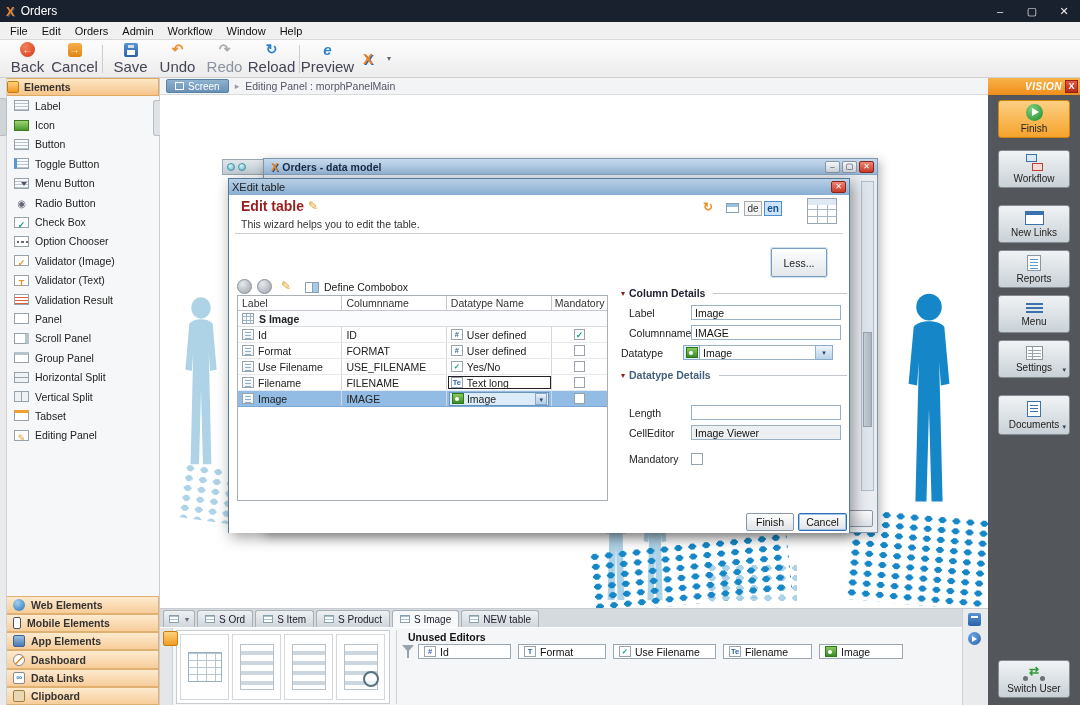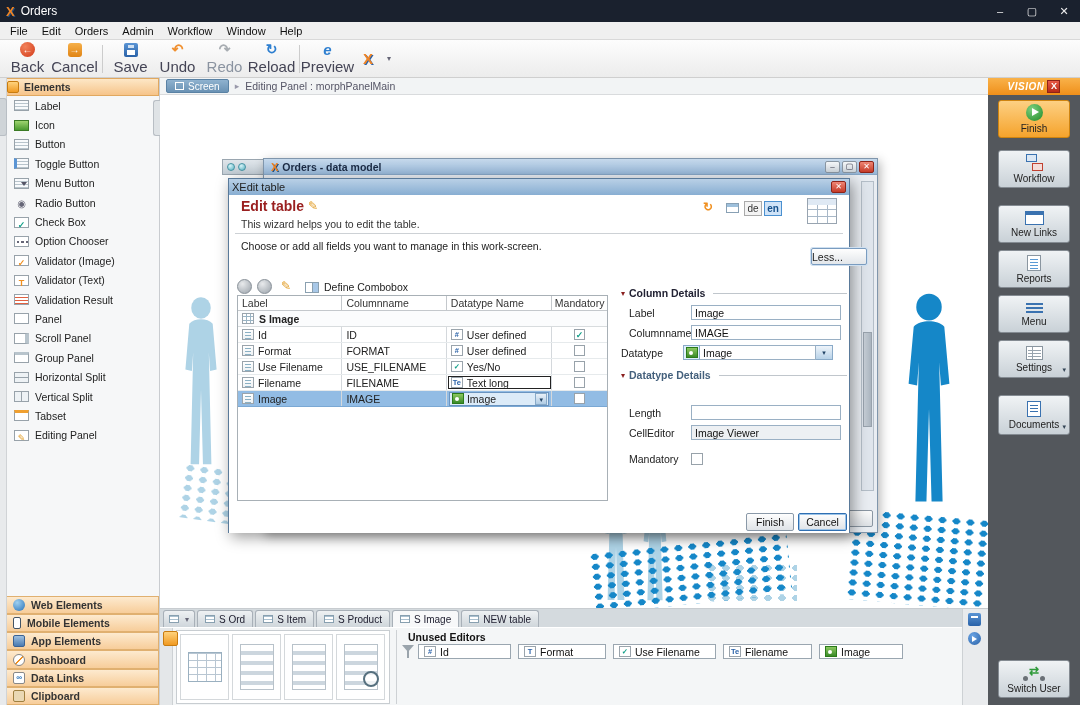--- a/index.html
+++ b/index.html
@@ -115,21 +115,21 @@
   .dlg-head .pen{color:#e09a20;font-size:12px;font-weight:normal}
   .dlg-sub{position:absolute;left:12px;top:23px;font-size:10.5px;color:#333}
   .reset-ic{position:absolute;left:474px;top:5px;color:#f09020;font-weight:bold;font-size:12px}
   .card-ic{position:absolute;left:497px;top:8px;width:13px;height:10px;background:#fff;border:1px solid #88a0b4}
   .card-ic::before{content:"";position:absolute;left:0;top:0;right:0;height:3px;background:#9ec0dc}
   .lang{position:absolute;top:6px;width:18px;height:15px;border:1px solid #aaa;background:#f4f4f4;font-size:10px;display:flex;align-items:center;justify-content:center;color:#333}
   .lang.sel{background:#cfe3f8;border:1px solid #4a90d0;color:#14508c;font-weight:bold}
   .big-grid{position:absolute;left:578px;top:3px;width:30px;height:26px;border:1px solid #98a4b0;background:linear-gradient(#dfe9f4,#dfe9f4) 0 0/30px 6px no-repeat,repeating-linear-gradient(90deg,transparent 0 9px,#a8b8c8 9px 10px),repeating-linear-gradient(0deg,transparent 0 6px,#a8b8c8 6px 7px),#fff}
   .dlg-sep{position:absolute;left:6px;right:6px;top:38px;height:1px;background:#cdd1d5}
   .dlg-instr{position:absolute;left:12px;top:45px;font-size:10.5px;color:#222}
-  .less-btn{position:absolute;left:582px;top:53px;width:56px;height:17px;background:linear-gradient(#fefefe,#e2e6ea);border:1px solid #7a9cc0;border-radius:2px;font-size:10.5px;display:flex;align-items:center;box-shadow:0 0 0 1px #cfe0f0}
+  .less-btn{position:absolute;left:542px;top:53px;width:56px;height:29px;background:linear-gradient(#fefefe,#e2e6ea);border:1px solid #7a9cc0;border-radius:2px;font-size:10.5px;display:flex;align-items:center;justify-content:center;box-shadow:0 0 0 1px #cfe0f0}
   .circ{position:absolute;top:84px;width:15px;height:15px;border-radius:50%;background:radial-gradient(circle at 35% 30%,#e8eaec,#9aa2aa);border:1px solid #889098}
   .pen-tool{position:absolute;left:52px;top:84px;color:#e09a20;font-size:12px}
   .cbx-ic{position:absolute;left:76px;top:87px;width:14px;height:11px;border:1px solid #8aa0b0;background:#fff}
   .cbx-ic::after{content:"";position:absolute;right:0;top:0;bottom:0;width:5px;background:#a8c8e8;border-left:1px solid #8aa0b0}
   .cbx-lbl{position:absolute;left:95px;top:86px;font-size:10.5px;color:#222}
 
   .tbl{position:absolute;left:8px;top:100px;width:371px;height:206px;border:1px solid #a8b0b6;background:#fff}
   .t-hdr,.t-grp,.t-row{display:flex;width:100%}
   .t-hdr{height:15px;border-bottom:1px solid #c4c8cc;font-size:10.5px;color:#333}
   .t-grp{height:16px;align-items:center;gap:5px;padding-left:4px;border-bottom:1px solid #d8dcde;font-weight:bold;font-size:10.5px;background:#fbfcfd}
@@ -162,21 +162,21 @@
   .fld-in .arr{margin-left:auto;font-size:7px;color:#446}
   .dd-wrap{display:flex;align-items:center;width:150px}
   .dd-icbox{width:17px;height:15px;background:#dff0fc;border:1px solid #8aaac8;display:flex;align-items:center;justify-content:center;flex:none}
   .dd-wrap .fld-in{width:116px;border-left:none}
   .dd-arrbox{width:17px;height:15px;background:linear-gradient(#eef4fa,#b8d2e8);border:1px solid #8aaac8;border-left:none;font-size:7px;line-height:14px;text-align:center;color:#246;flex:none}
   .btn{position:absolute;background:linear-gradient(#fefefe,#dfe3e7);border:1px solid #8a99a8;border-radius:2px;font-size:10.5px;display:flex;align-items:center;justify-content:center;color:#111}
   .btn.focus{border:1px solid #2f6fb2;box-shadow:inset 0 0 0 1px #9cc4e8}
 
   
   .rsb{left:988px;top:78px;width:92px;height:627px;background:#53575c}
-  .rsb-banner{height:17px;background:linear-gradient(#f9b24a,#ef8f1a);display:flex;align-items:center;justify-content:center;gap:3px;padding:0 2px}
+  .rsb-banner{height:17px;background:linear-gradient(#f9b24a,#ef8f1a);display:flex;align-items:center;justify-content:flex-end;gap:3px;padding:0 2px}
   .rsb-brand{color:#fff;font-style:italic;font-weight:bold;font-size:10px;letter-spacing:.5px}
   .rsb-x{width:13px;height:13px;background:linear-gradient(#e85a48,#b82a18);border:1px solid #8e2318;color:#fff;font-size:9px;font-weight:bold;line-height:11px;text-align:center}
   .rbtn{position:absolute;left:10px;width:72px;height:38px;background:linear-gradient(#f0f3f5,#c9d1d7);border:1px solid #848b92;border-radius:3px;display:flex;flex-direction:column;align-items:center;justify-content:center;gap:2px;font-size:10px;color:#222}
   .rbtn.sel{background:linear-gradient(#fdd083,#f5a32c);border-color:#cf8410}
   .rbtn .dd2{position:absolute;right:3px;bottom:3px;font-size:7px;color:#345}
   .ri-finish{width:17px;height:17px;border-radius:50%;background:radial-gradient(circle at 35% 30%,#7ed07e,#1f8a28);position:relative}
   .ri-finish::after{content:"";position:absolute;left:6px;top:4px;border-left:7px solid #fff;border-top:4.5px solid transparent;border-bottom:4.5px solid transparent}
   .ri-flow{width:18px;height:17px;position:relative}
   .ri-flow::before{content:"";position:absolute;left:1px;top:0;width:9px;height:6px;border:1.5px solid #3a72b0;background:#dce8f4}
   .ri-flow::after{content:"";position:absolute;right:0;bottom:0;width:9px;height:6px;border:1.5px solid #c04030;background:#f4dcd8}
@@ -462,21 +462,20 @@
             <span>Edit table</span>
             <span class="pen">✎</span>
           </div>
           <div class="dlg-sub">This wizard helps you to edit the table.</div>
           <span class="reset-ic">↻</span>
           <span class="card-ic"></span>
           <span class="lang" style="left:515px">de</span>
           <span class="lang sel" style="left:535px">en</span>
           <span class="big-grid"></span>
           <div class="dlg-sep"></div>
-          <div class="dlg-instr">Choose or add all fields you want to manage in this work-screen.</div>
           <div class="less-btn">
               <span>Less...</span>
             </div>
 
           <span class="circ" style="left:8px"></span>
           <span class="circ" style="left:28px"></span>
           <span class="pen-tool">✎</span>
           <span class="cbx-ic"></span>
           <span class="cbx-lbl">Define Combobox</span>
 

